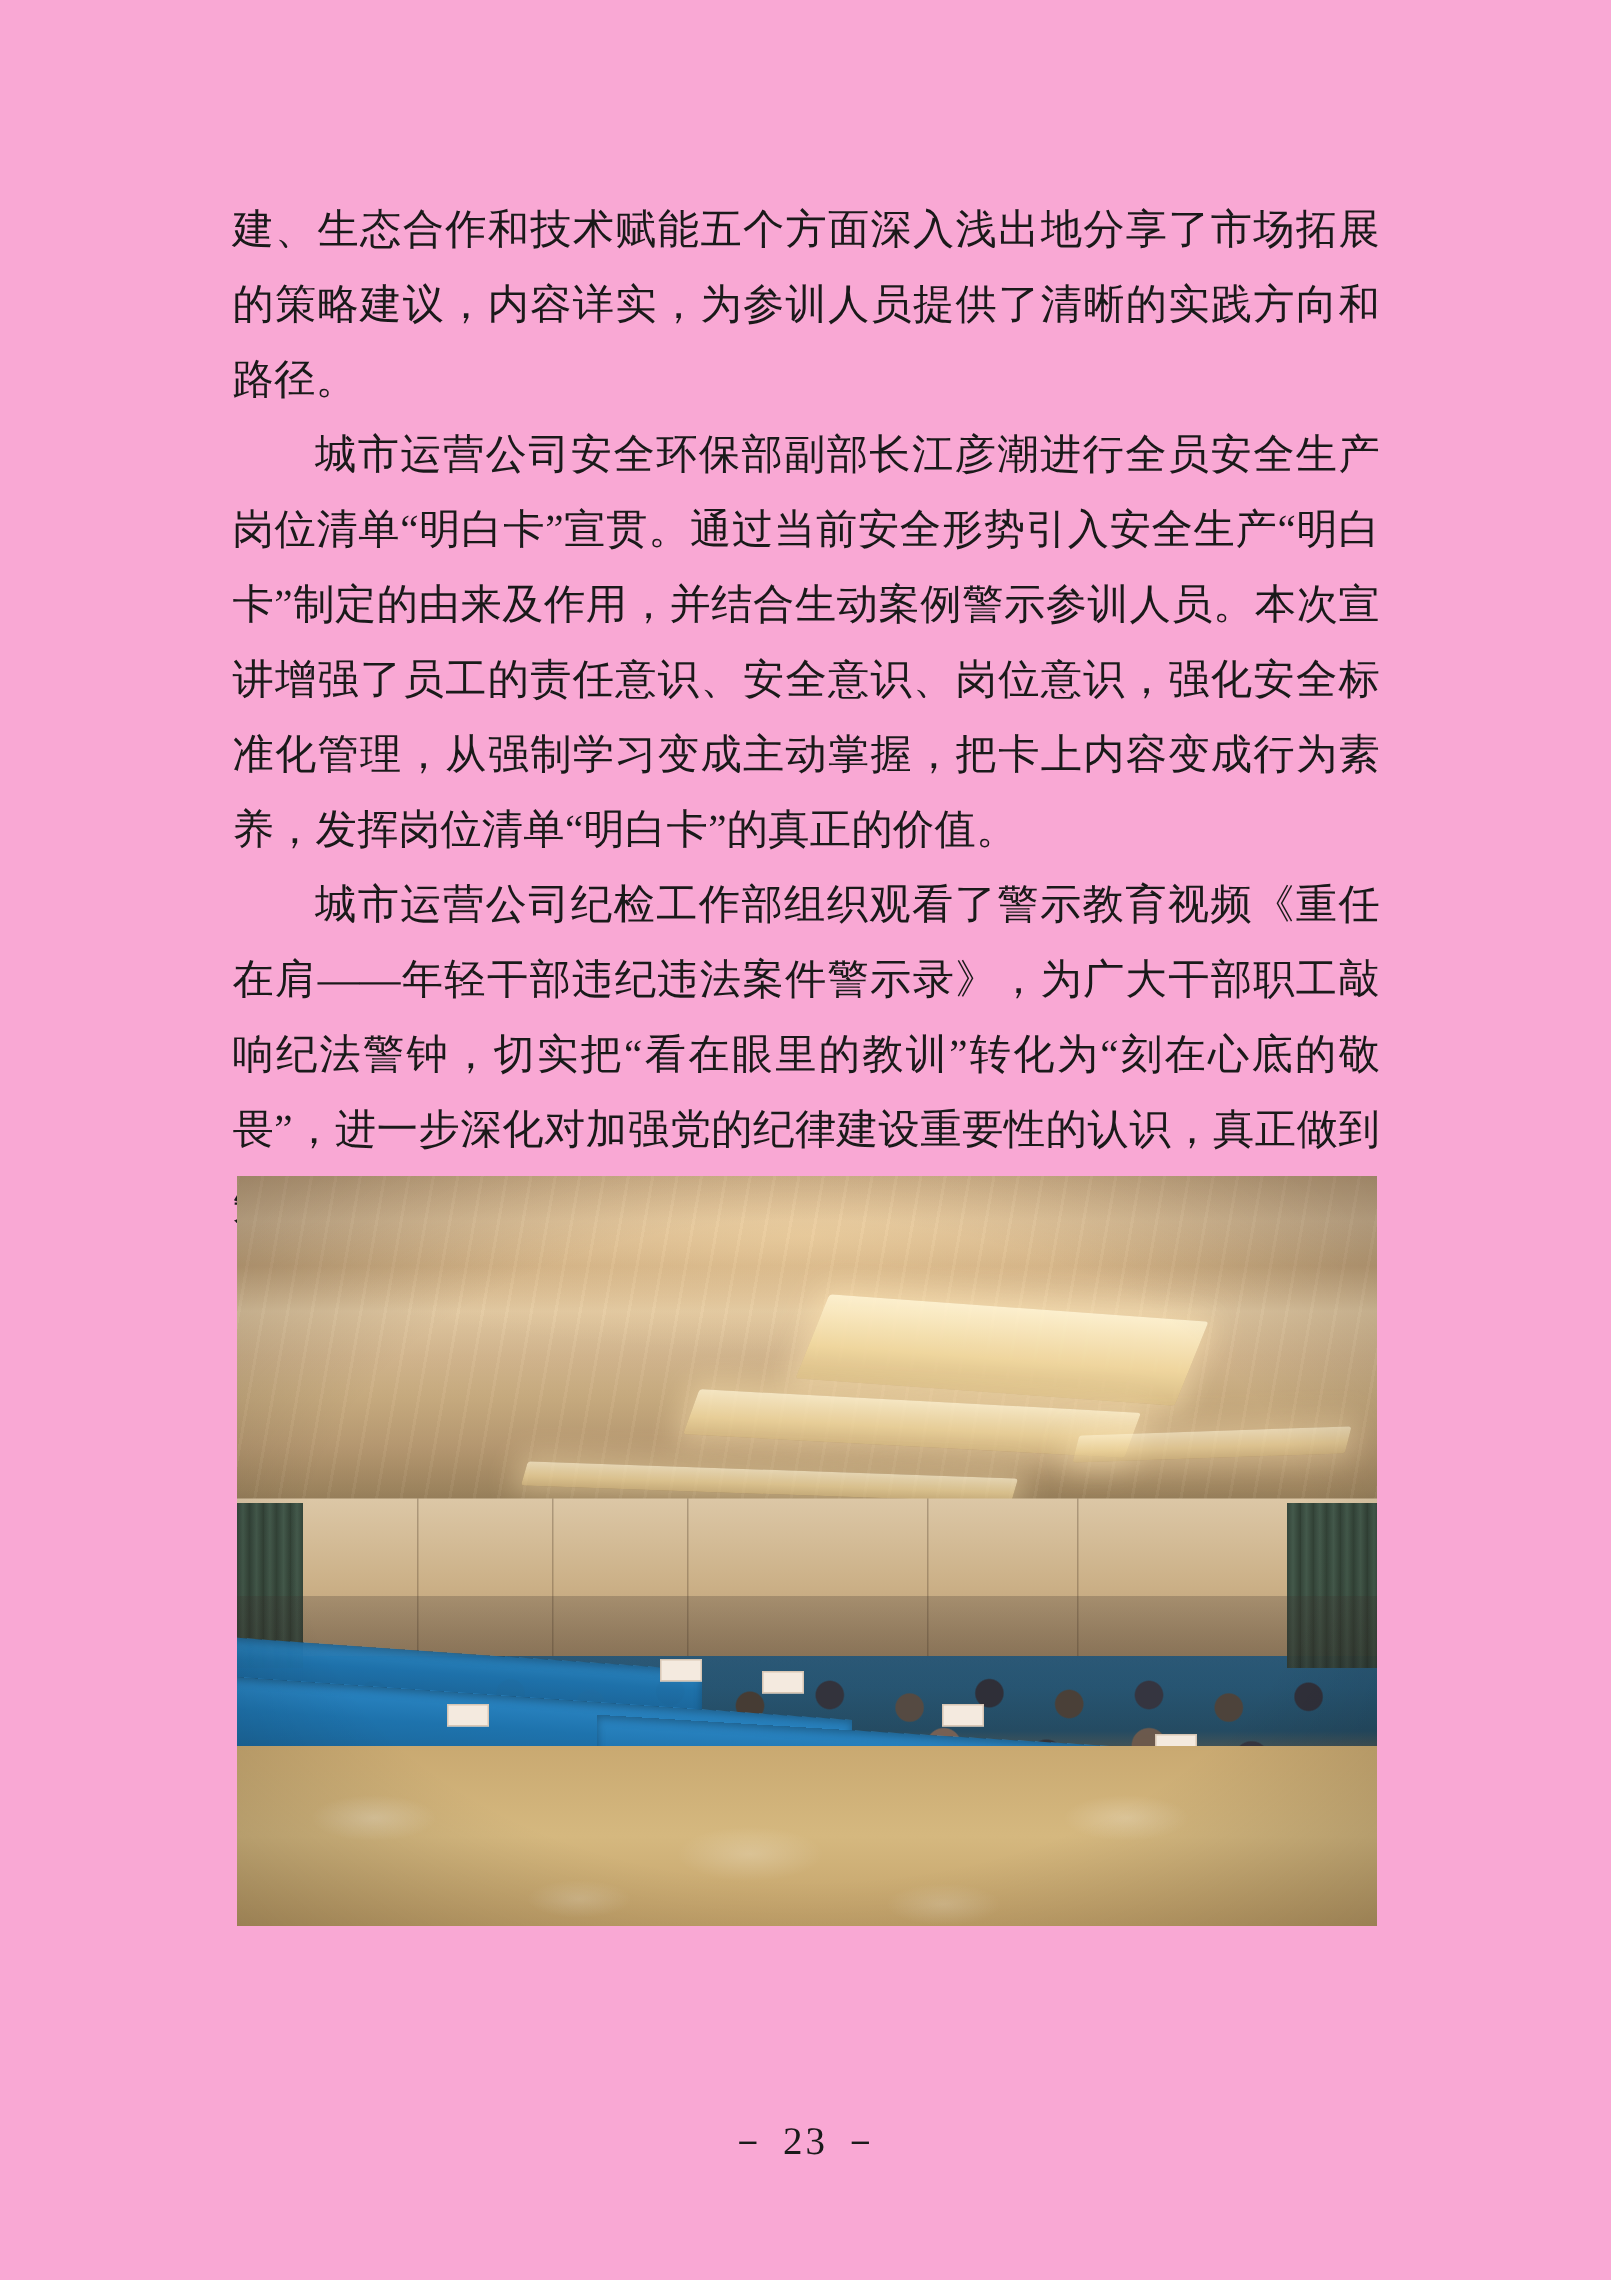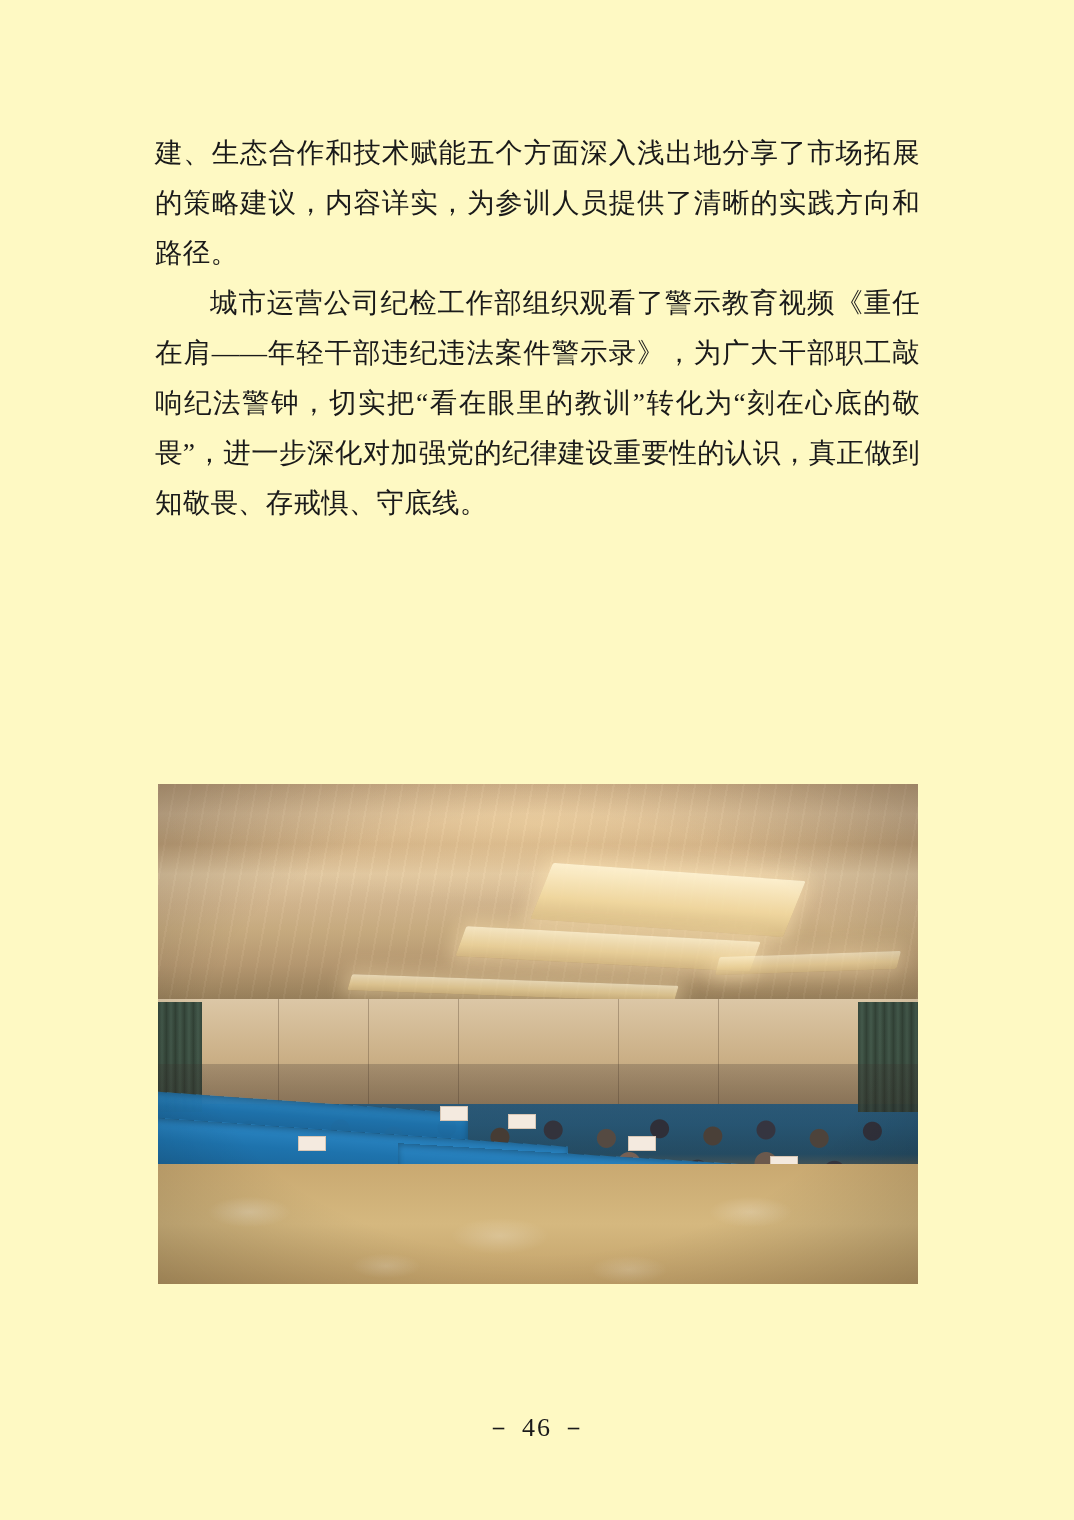--- a/index.html
+++ b/index.html
@@ -12,21 +12,21 @@
     height: 1520px;
     position: relative;
     font-family: "Liberation Serif", "DejaVu Serif", serif;
     overflow: hidden;
   }
   .page {
     position: absolute;
     left: 0; top: 0;
     width: 1074px;
     height: 1520px;
-    background: #fef9c3;
+    background: #f9a8d4;
   }
   .content {
     position: absolute;
     left: 155px;
     top: 128px;
     width: 765px;
   }
   .para {
     font-size: 27.5px;
     line-height: 50px;
@@ -200,20 +200,21 @@
     font-family: "Liberation Serif", "DejaVu Serif", serif;
   }
 </style>
 </head>
 <body>
 
 <div class="page">
 
   <div class="content">
     <p class="para">建、生态合作和技术赋能五个方面深入浅出地分享了市场拓展的策略建议，内容详实，为参训人员提供了清晰的实践方向和路径。</p>
+    <p class="para indent">城市运营公司安全环保部副部长江彦潮进行全员安全生产岗位清单“明白卡”宣贯。通过当前安全形势引入安全生产“明白卡”制定的由来及作用，并结合生动案例警示参训人员。本次宣讲增强了员工的责任意识、安全意识、岗位意识，强化安全标准化管理，从强制学习变成主动掌握，把卡上内容变成行为素养，发挥岗位清单“明白卡”的真正的价值。</p>
     <p class="para indent">城市运营公司纪检工作部组织观看了警示教育视频《重任在肩——年轻干部违纪违法案件警示录》，为广大干部职工敲响纪法警钟，切实把“看在眼里的教训”转化为“刻在心底的敬畏”，进一步深化对加强党的纪律建设重要性的认识，真正做到知敬畏、存戒惧、守底线。</p>
   </div>
 
   <div class="photo-wrap">
     <div class="photo"></div>
     <div class="ceilband"></div>
     <div class="clight l1"></div>
     <div class="clight l2"></div>
     <div class="clight l3"></div>
     <div class="clight l4"></div>
@@ -239,14 +240,14 @@
     <div class="namecard" style="left:350px; top:330px"></div>
     <div class="namecard" style="left:470px; top:352px"></div>
     <div class="namecard" style="left:612px; top:372px"></div>
     <div class="namecard" style="left:680px; top:382px"></div>
 
     <div class="carpet"></div>
     <div class="vignette"></div>
   </div>
 
 
-  <div class="page-number">－ 46 －</div>
+  <div class="page-number">－ 23 －</div>
 </div>
 
 </body></html>

